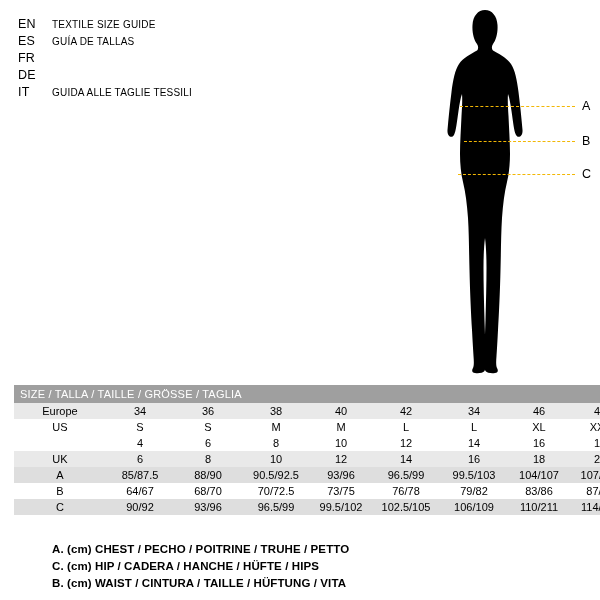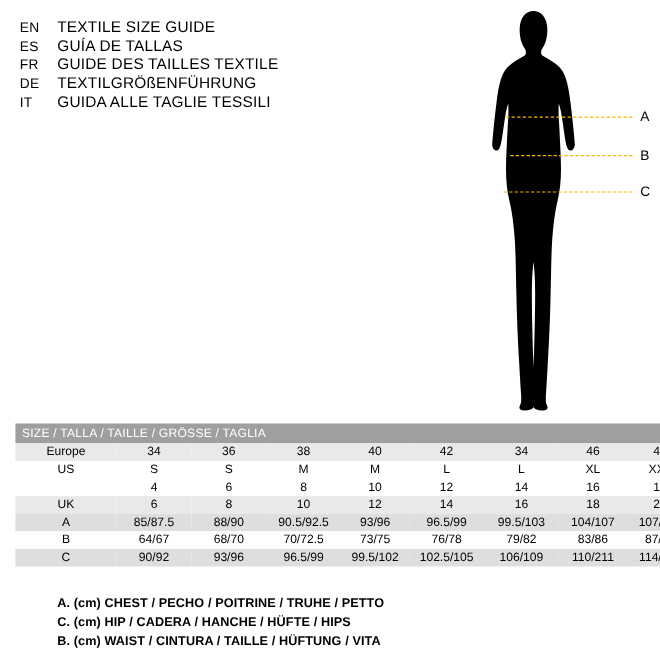--- a/index.html
+++ b/index.html
@@ -34,21 +34,21 @@
     align-items: baseline;
     height: 17px;
     line-height: 17px;
   }
   .lang-code {
     width: 34px;
     font-size: 12.5px;
     letter-spacing: 0.2px;
   }
   .lang-text {
-    font-size: 14px;
+    font-size: 10px;
     letter-spacing: 0.2px;
   }
 
   
   .figure-area {
     position: absolute;
     top: 8px;
     left: 420px;
     width: 170px;
     height: 368px;
@@ -142,25 +142,23 @@
     <div class="lang-row">
       <span class="lang-code">EN</span>
       <span class="lang-text">TEXTILE SIZE GUIDE</span>
     </div>
     <div class="lang-row">
       <span class="lang-code">ES</span>
       <span class="lang-text">GUÍA DE TALLAS</span>
     </div>
     <div class="lang-row">
       <span class="lang-code">FR</span>
-      <span class="lang-text">GUIDE DES TAILLES TEXTILE</span>
     </div>
     <div class="lang-row">
       <span class="lang-code">DE</span>
-      <span class="lang-text">TEXTILGRÖßENFÜHRUNG</span>
     </div>
     <div class="lang-row">
       <span class="lang-code">IT</span>
       <span class="lang-text">GUIDA ALLE TAGLIE TESSILI</span>
     </div>
   </div>
 
   <div class="figure-area">
 
     <svg class="silhouette" viewBox="0 0 110 368" preserveAspectRatio="none">

